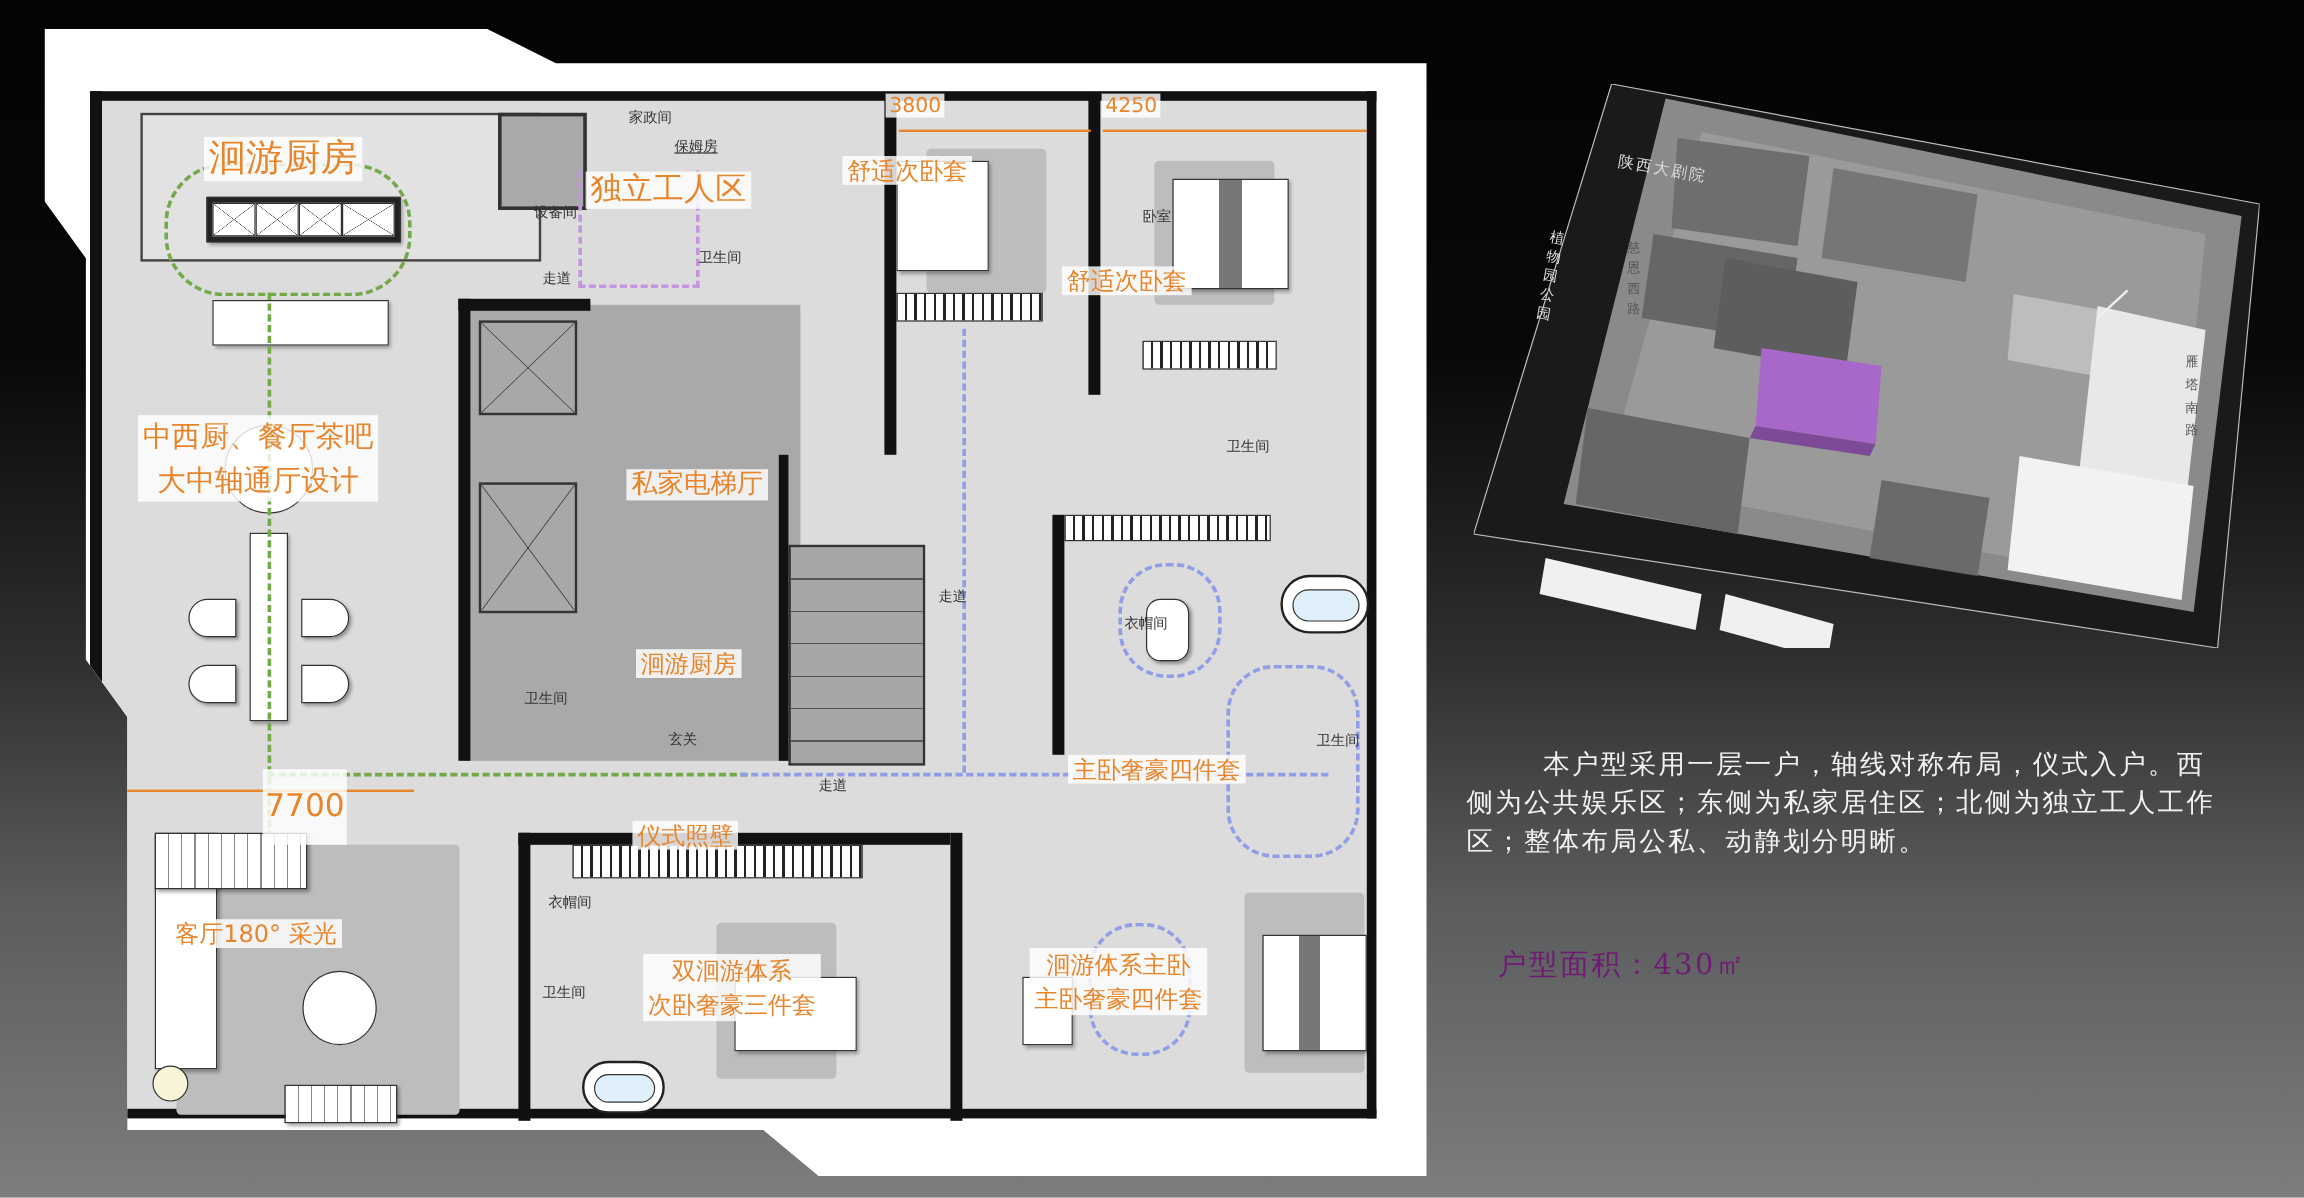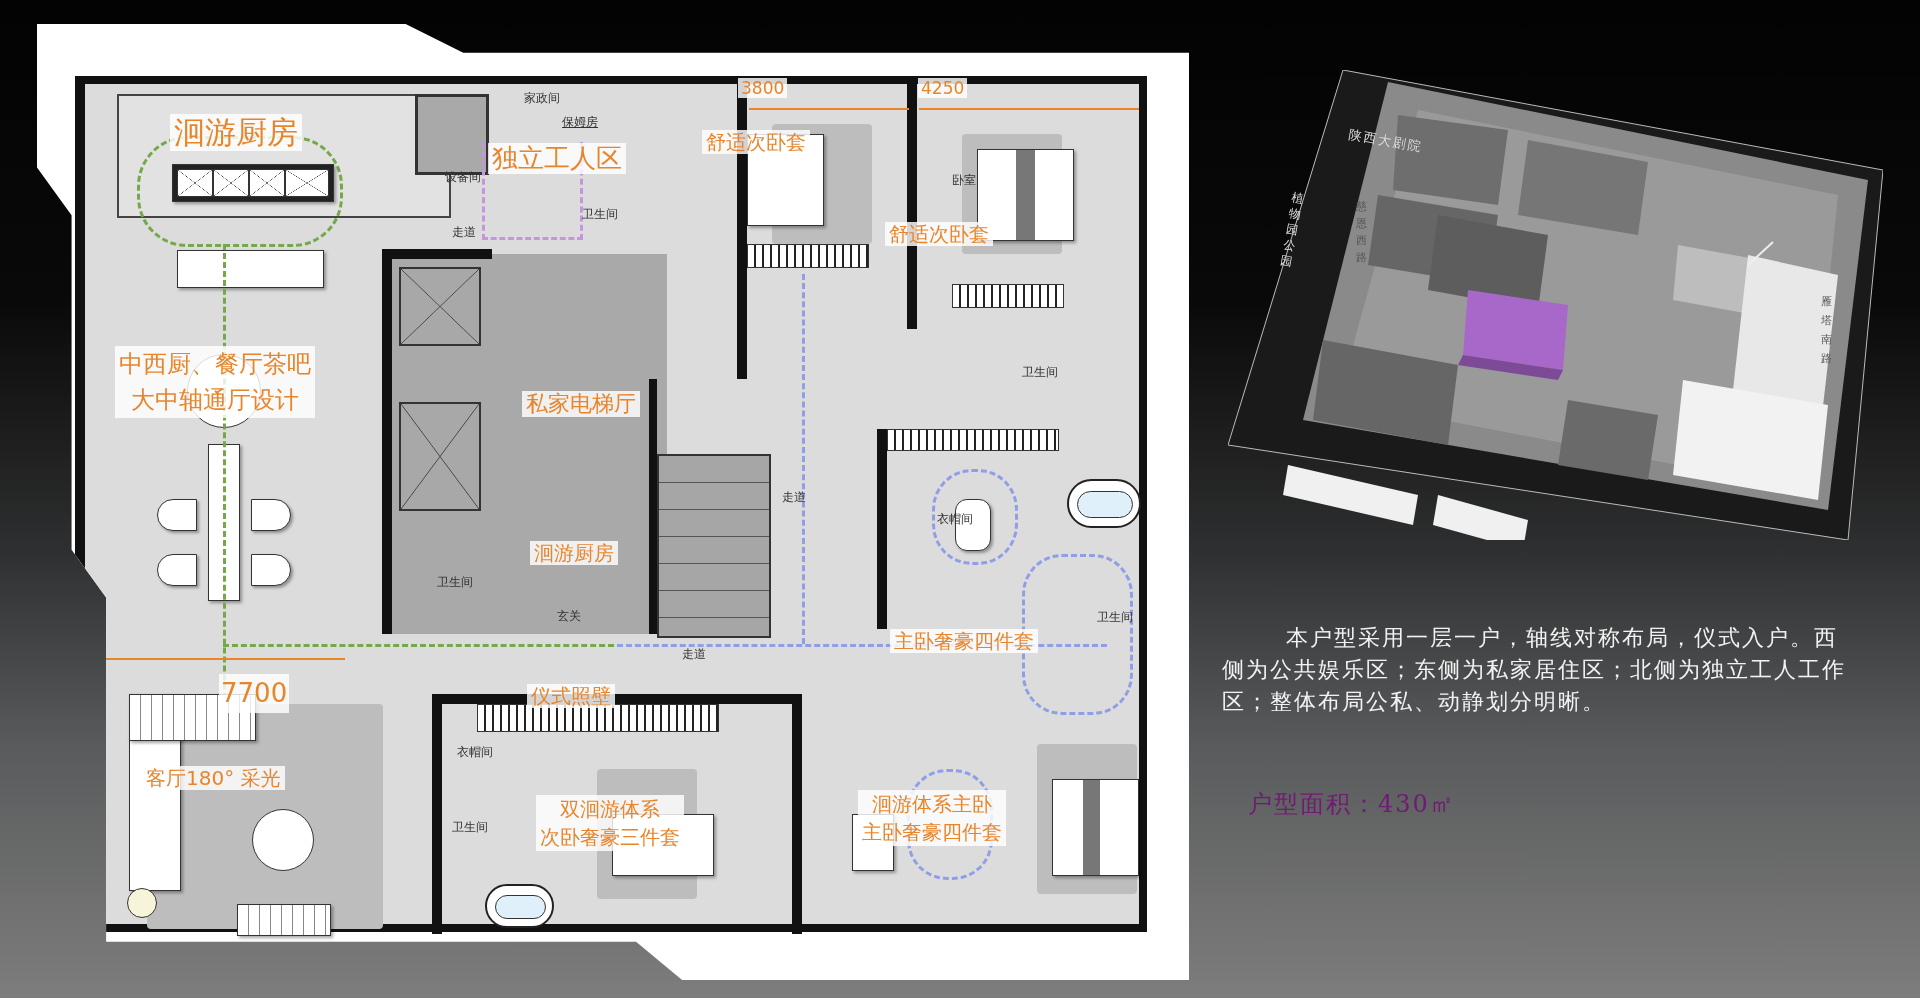--- a/index.html
+++ b/index.html
@@ -146,21 +146,21 @@
 <div class="lbl" style="left:918px;top:78px;font-size:17px;padding:0 3px;">4250</div>
 <div class="lbl" style="left:702px;top:130px;font-size:20px;">舒适次卧套</div>
 <div class="lbl" style="left:885px;top:222px;font-size:20px;">舒适次卧套</div>
 <div class="lbl" style="left:115px;top:346px;font-size:24px;line-height:36px;">
   <div>中西厨、餐厅茶吧</div>
   <div>大中轴通厅设计</div>
 </div>
 <div class="lbl" style="left:522px;top:391px;font-size:22px;">私家电梯厅</div>
 <div class="lbl" style="left:530px;top:541px;font-size:20px;">洄游厨房</div>
 <div class="lbl" style="left:890px;top:629px;font-size:20px;">主卧奢豪四件套</div>
-<div class="lbl" style="left:219px;top:641px;font-size:26px;padding:4px 2px;margin-top:33px;">7700</div>
+<div class="lbl" style="left:219px;top:641px;font-size:26px;padding:16px 2px;">7700</div>
 <div class="lbl" style="left:527px;top:684px;font-size:20px;">仪式照壁</div>
 <div class="lbl" style="left:142px;top:766px;font-size:20px;text-align:center;">客厅180° 采光</div>
 <div class="lbl" style="left:536px;top:795px;font-size:20px;line-height:28px;">
   <div>双洄游体系</div>
   <div>次卧奢豪三件套</div>
 </div>
 <div class="lbl" style="left:858px;top:790px;font-size:20px;line-height:28px;">
   <div>洄游体系主卧</div>
   <div>主卧奢豪四件套</div>
 </div>

